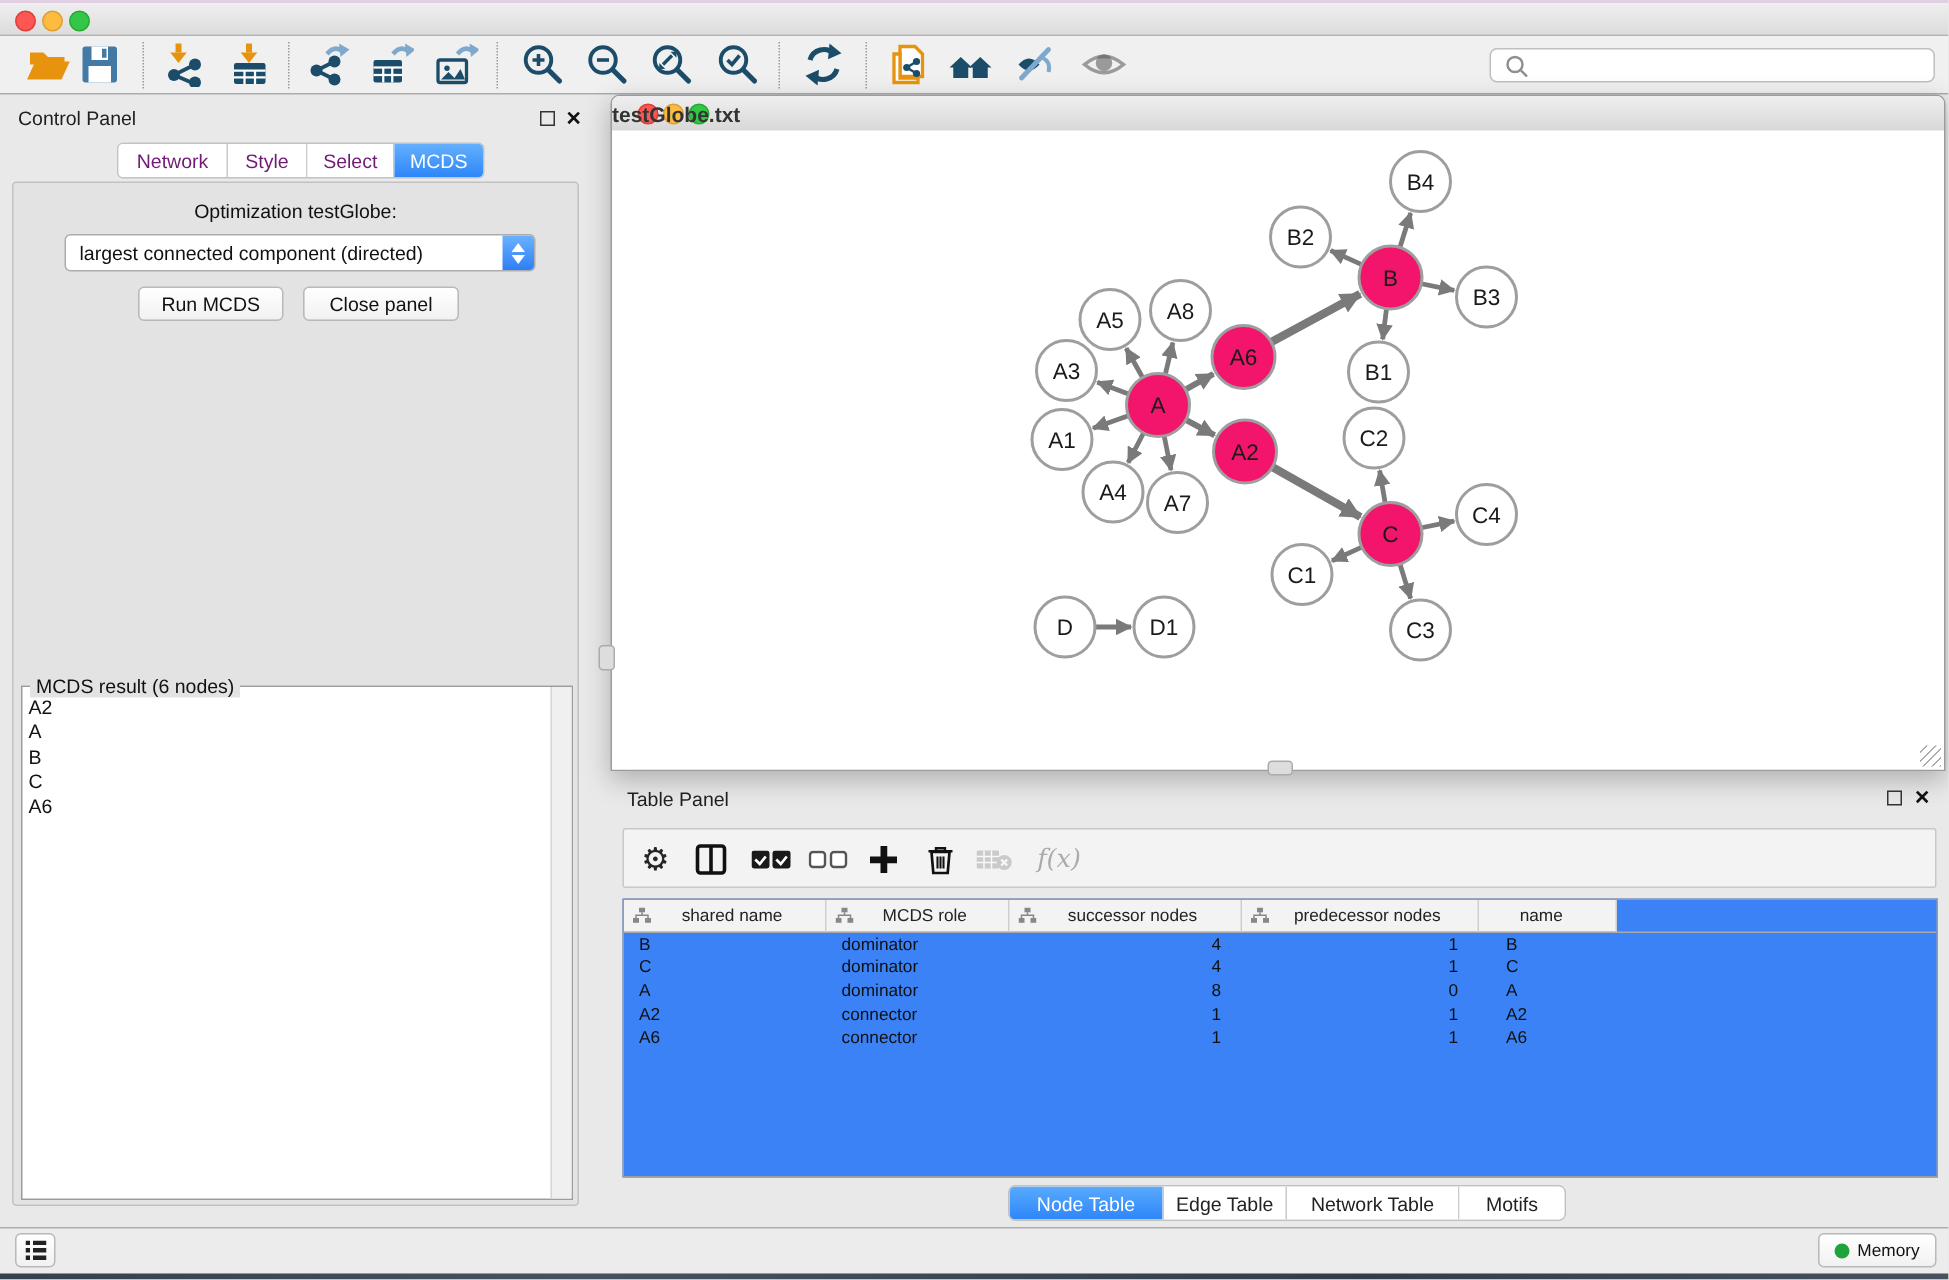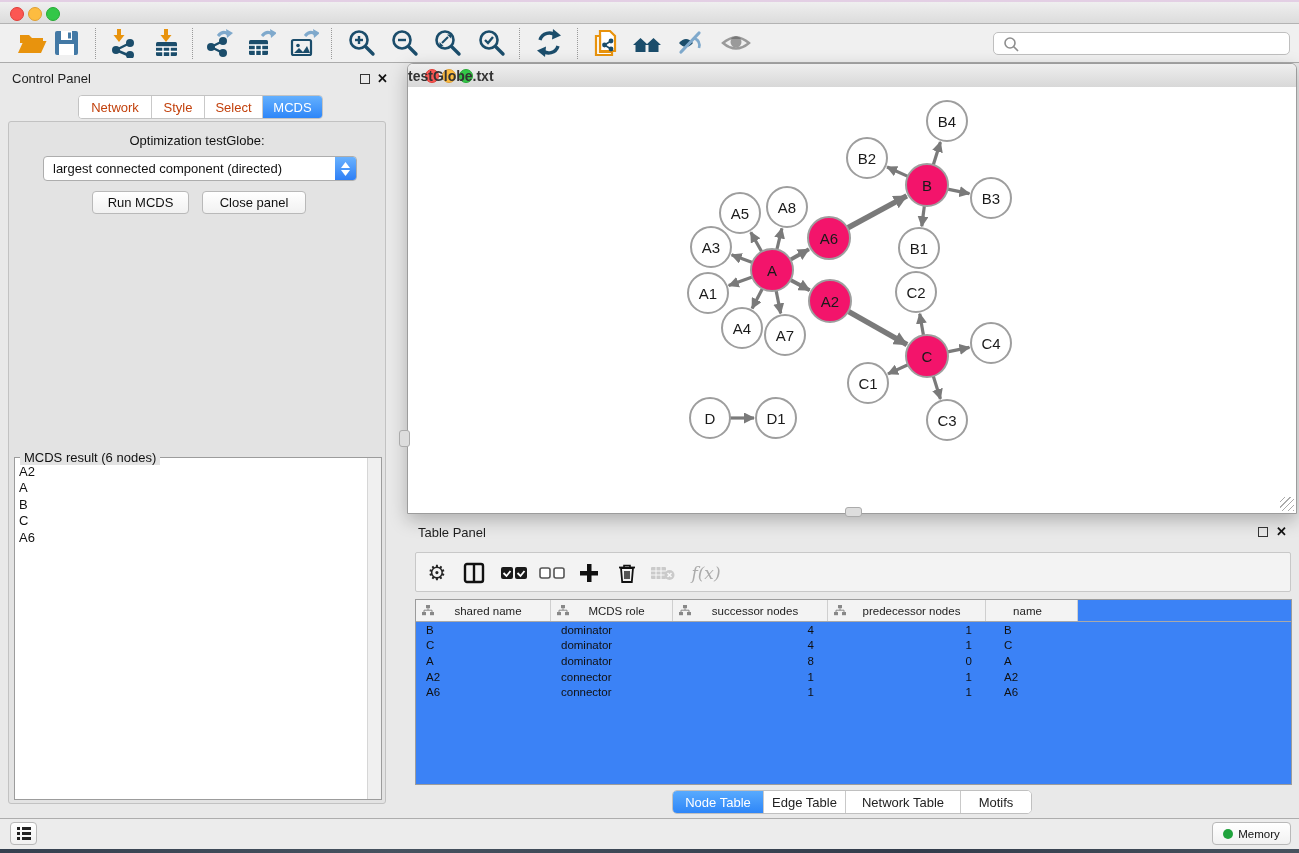--- a/index.html
+++ b/index.html
@@ -24,21 +24,21 @@
   #search-box{left:993px;top:8px;width:297px;height:23px;background:#fff;
     border:1px solid #BFBFBF;border-radius:5px;box-sizing:border-box;display:flex;align-items:center;}
   #search-box input{border:none;outline:none;background:transparent;flex:1;
     font-size:12px;font-family:"Liberation Sans",sans-serif;padding:0 4px;}
   
   #cp-title{left:12px;top:71px;font-size:13px;color:#1e1e1e;}
   .panel-float{width:10px;height:10px;border:1.5px solid #333;box-sizing:border-box;}
   .panel-close{font-size:13px;font-weight:bold;color:#111;line-height:12px;}
   #cp-tabs{left:78px;top:95px;height:22px;display:flex;border:1px solid #C3C3C3;
     border-radius:4px;overflow:hidden;background:#fff;}
-  .cp-tab{font-size:13px;color:#c2410c;display:flex;align-items:center;justify-content:center;
+  .cp-tab{font-size:13px;color:#701a75;display:flex;align-items:center;justify-content:center;
     border-right:1px solid #C9C9C9;background:#fff;box-sizing:border-box;}
   .cp-tab:last-child{border-right:none;}
   .cp-tab.active{background:linear-gradient(#64B0FE,#2E86F8);color:#fff;}
   #cp-content{left:8px;top:121px;width:378px;height:683px;background:#E3E3E3;
     border:1px solid #C2C2C2;border-radius:3px;box-sizing:border-box;}
   #opt-label{left:8px;top:133px;width:378px;text-align:center;font-size:13px;color:#111;}
   #opt-dropdown{left:43px;top:156px;width:314px;height:25px;background:#fff;
     border:1px solid #ADADAD;border-radius:4px;box-sizing:border-box;display:flex;align-items:center;}
   #opt-dropdown .dd-text{flex:1;font-size:13px;color:#111;padding-left:9px;white-space:nowrap;overflow:hidden;}
   #opt-dropdown .dd-step{width:21px;height:23px;border-radius:0 3px 3px 0;
@@ -584,21 +584,21 @@
         <div class="td" style="left: 0px; width: 135px; text-align: left; padding: 0px 0px 0px 10px;">A6</div>
         <div class="td" style="left: 135px; width: 122px; text-align: left; padding: 0px 0px 0px 10px;">connector</div>
         <div class="td" style="left: 257px; width: 155px; text-align: right; padding: 0px 14px 0px 0px;">1</div>
         <div class="td" style="left: 412px; width: 158px; text-align: right; padding: 0px 14px 0px 0px;">1</div>
         <div class="td" style="left: 570px; width: 92px; text-align: left; padding: 0px 0px 0px 18px;">A6</div>
       </div>
     </div>
 </div>
 
 <div id="tp-tabs" class="abs">
-    <div class="tp-tab active" style="width: 91px;">Node Table</div>
+    <div class="tp-tab active" style="width: 103px;">Node Table</div>
     <div class="tp-tab" style="width: 82px;">Edge Table</div>
     <div class="tp-tab" style="width: 115px;">Network Table</div>
     <div class="tp-tab" style="width: 70px;">Motifs</div>
   </div>
 
 <div id="statusbar" class="abs"></div>
 <div id="list-btn" class="btn abs">
   <svg width="14" height="13">
     <g fill="#222">
         <rect x="0" y="0" width="3" height="3"></rect>

